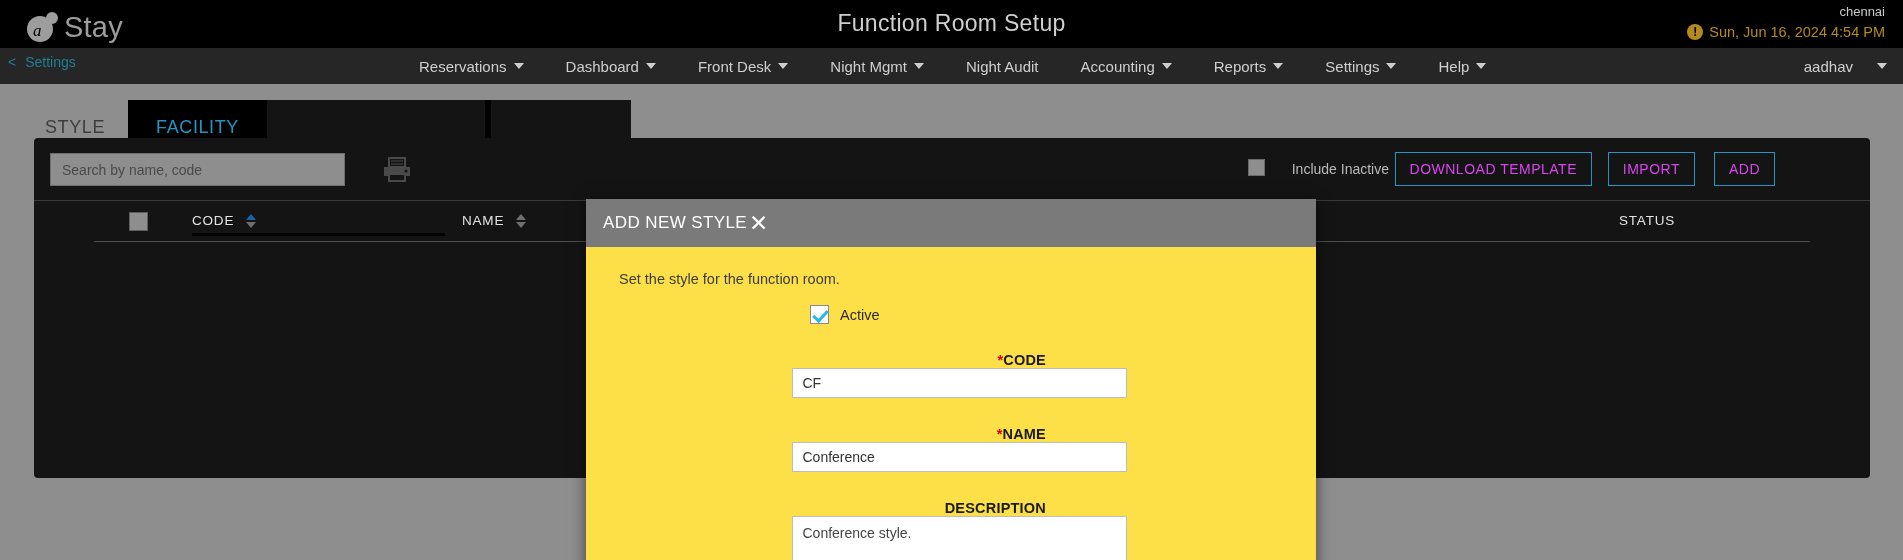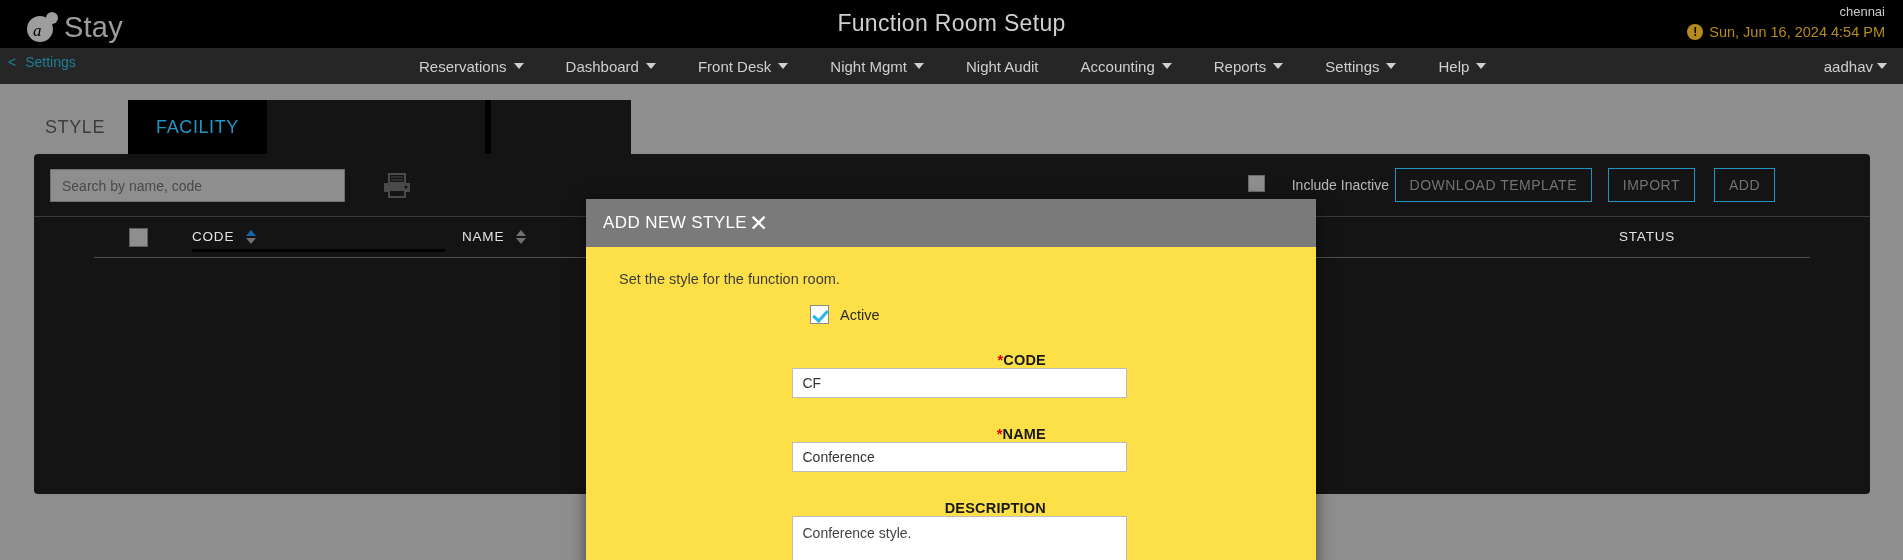--- a/index.html
+++ b/index.html
@@ -51,59 +51,59 @@
     display: flex; align-items: center; gap: 0;
   }
   .nav-item {
     color: #cfcfcf; font-size: 15px; padding: 0 21px; height: 36px;
     display: flex; align-items: center; gap: 7px; cursor: pointer; white-space: nowrap;
   }
   .caret { width: 0; height: 0; border-left: 5px solid transparent;
            border-right: 5px solid transparent; border-top: 6px solid #cfcfcf; }
   .nav-user {
     position: absolute; right: 16px; top: 0; height: 36px; display: flex;
-    align-items: center; gap: 4px; color: #cfcfcf; font-size: 15px; cursor: pointer;
+    align-items: center; gap: 24px; color: #cfcfcf; font-size: 15px; cursor: pointer;
   }
 
   
   .page { position: absolute; left: 0; top: 84px; width: 1903px; height: 476px; background: #8e8e8e; }
 
   .tabs { position: absolute; left: 22px; top: 16px; display: flex; height: 54px; }
   .tab {
     display: flex; align-items: center; justify-content: center;
     font-size: 18px; letter-spacing: .6px; cursor: pointer;
   }
   .tab.active { background: #8e8e8e; color: #3d3d3d; width: 106px; }
   .tab.inactive { background: #000; color: #2196c4; width: 139px; }
   .tab-filler { background: #141414; width: 218px; }
   .tab-gap { background: #000; width: 6px; }
   .tab-filler2 { background: #141414; width: 140px; }
 
   .card {
-    position: absolute; left: 34px; top: 70px; width: 1836px; height: 340px;
+    position: absolute; left: 34px; top: 54px; width: 1836px; height: 340px;
     background: #141414; border-radius: 4px;
   }
   .toolbar { position: relative; height: 62px; }
   .search {
     position: absolute; left: 16px; top: 15px; width: 295px; height: 33px;
     background: #8e8e8e; border: 1px solid #6e6e6e; color: #3a3a3a;
     font-size: 14px; padding: 0 11px; font-family: "Liberation Sans", sans-serif;
   }
   .search::placeholder { color: #4a4a4a; }
   .print-btn { position: absolute; left: 348px; top: 18px; cursor: pointer; }
   .incl-inactive {
     position: absolute; right: 481px; top: 23px; color: #b9b9b9; font-size: 14px;
   }
   .chk-inactive {
     position: absolute; right: 605px; top: 21px; width: 17px; height: 17px;
     background: #8e8e8e; border: 1px solid #6a6a6a;
   }
   .tbtn {
     position: absolute; top: 14px; height: 34px; background: transparent;
-    border: 1px solid #2196c4; color: #737373; font-size: 14px;
+    border: 1px solid #2196c4; color: #d946ef; font-size: 14px;
     letter-spacing: .5px; cursor: pointer; font-family: "Liberation Sans", sans-serif;
     padding: 0 14px;
   }
   .tbtn.download { right: 278px; }
   .tbtn.import { right: 175px; }
   .tbtn.add { right: 95px; }
 
   .thead {
     position: absolute; left: 0; top: 62px; width: 100%; height: 42px;
     border-top: 1px solid #3a3a3a;

